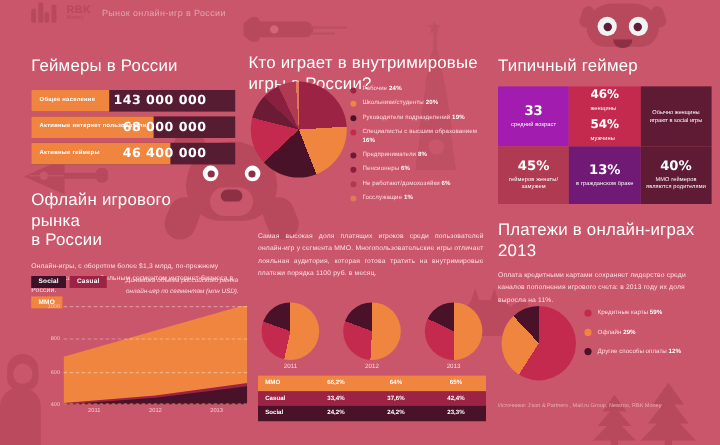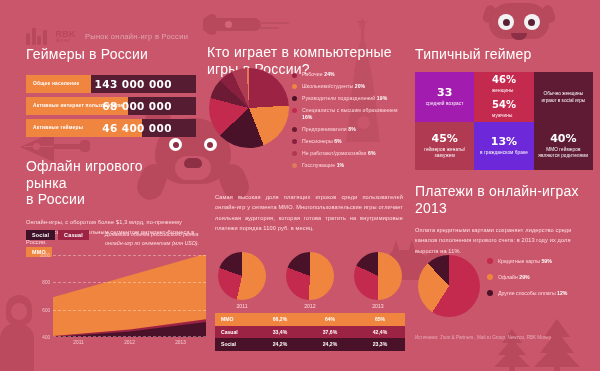--- a/index.html
+++ b/index.html
@@ -71,21 +71,21 @@
   .girl .f{position:absolute;left:11px;top:8px;width:16px;height:17px;border-radius:8px;background:#c9566a;}
   .girl .b{position:absolute;left:0px;top:28px;width:34px;height:48px;background:#bb4a5e;border-radius:16px 16px 0 0;}
 
   .trees{right:16px;bottom:0px;width:96px;height:56px;}
 
   
   .h-sec{font-size:14px;font-weight:400;color:#ffffff;line-height:1.18;letter-spacing:.2px;}
   .body-txt{font-size:5.6px;line-height:1.85;color:#ffdfe4;letter-spacing:.15px;}
 
   
-  .hdr{position:absolute;left:26px;top:28px;display:flex;align-items:center;gap:9px;}
+  .hdr{position:absolute;left:26px;top:2px;display:flex;align-items:center;gap:9px;}
   .logo{display:flex;align-items:flex-end;gap:1.5px;height:17px;}
   .logo i{display:block;width:4px;background:#b8485c;border-radius:1px;}
   .logo i.a{height:12px;border-radius:2px 2px 1px 1px;}
   .logo i.b{height:17px;}
   .logo i.c{height:9px;border-radius:2px;}
   .logo i.d{height:15px;}
   .logo-txt{line-height:1;}
   .logo-txt .t1{font-size:9px;font-weight:bold;color:#b8485c;letter-spacing:.3px;}
   .logo-txt .t2{font-size:4.6px;color:#b8485c;letter-spacing:.2px;}
   .hdr-title{font-size:7.5px;color:#e2a5b0;letter-spacing:.3px;}
@@ -133,21 +133,21 @@
   .tcell{display:flex;flex-direction:column;align-items:center;justify-content:center;text-align:center;padding:3px;box-sizing:border-box;}
   .tcell .big{font-size:11px;font-weight:bold;line-height:1;font-family:"DejaVu Sans", sans-serif;}
   .tcell .sub{font-size:4.7px;margin-top:3px;line-height:1.3;letter-spacing:.1px;}
   .c-age{background:#a21caf;}
   .c-gender{background:#c42a4e;display:flex;flex-direction:column;justify-content:center;gap:6px;}
   .c-gender .grp .big{font-size:10px;font-weight:bold;}
   .c-gender .grp{display:flex;flex-direction:column;align-items:flex-start;}
   .c-social{background:#5e1b33;}
   .c-social .txt{font-size:4.7px;line-height:1.5;}
   .c-married{background:#b03a52;}
-  .c-civil{background:#6d28d9;}
+  .c-civil{background:#701a75;}
   .c-parents{background:#5e1b33;justify-content:center;}
 
   
   .sec-pay{position:absolute;left:215px;top:183px;width:190px;}
   .sec-pay .body-txt{margin-top:9px;width:188px;text-align:justify;}
   .pies3{position:absolute;left:215px;top:252px;width:190px;height:58px;display:flex;justify-content:space-between;}
   .pie3w{width:54px;text-align:center;}
   .pie3 {width:48px;height:48px;border-radius:50%;margin:0 auto;}
   .pie3lbl{font-size:5.2px;color:#ffd9df;margin-top:3px;}
   .paytable{position:absolute;left:215px;top:313px;width:190px;}
@@ -316,21 +316,21 @@
     </div>
     <div class="ac-xlabels" id="ac-x">
         <span>2011</span>
         <span>2012</span>
         <span>2013</span>
       </div>
   </div>
 
   <div class="sec-who">
     <div class="h-sec">
-      <span>Кто играет в компьютерные</span><br>
+      <span>Кто играет в внутримировые</span><br>
       <span>игры в России?</span>
     </div>
   </div>
   <div class="pie-who" id="pie-who" style="border-radius: 50%; background: conic-gradient(rgb(157, 35, 68) 0deg, rgb(157, 35, 68) 86.4deg, rgb(240, 133, 63) 86.4deg, rgb(240, 133, 63) 158.4deg, rgb(74, 18, 40) 158.4deg, rgb(74, 18, 40) 226.8deg, rgb(196, 42, 78) 226.8deg, rgb(196, 42, 78) 284.4deg, rgb(107, 27, 51) 284.4deg, rgb(107, 27, 51) 313.2deg, rgb(138, 32, 64) 313.2deg, rgb(138, 32, 64) 334.8deg, rgb(176, 58, 82) 334.8deg, rgb(176, 58, 82) 356.4deg, rgb(224, 120, 92) 356.4deg, rgb(224, 120, 92) 360deg);"></div>
   <div class="legend-who" id="legend-who">
       <div class="lg-item">
         <span class="lg-dot" style="background: rgb(157, 35, 68);"></span>
         <span class="lg-txt">Рабочие <b>24%</b></span>
       </div>
       <div class="lg-item">

